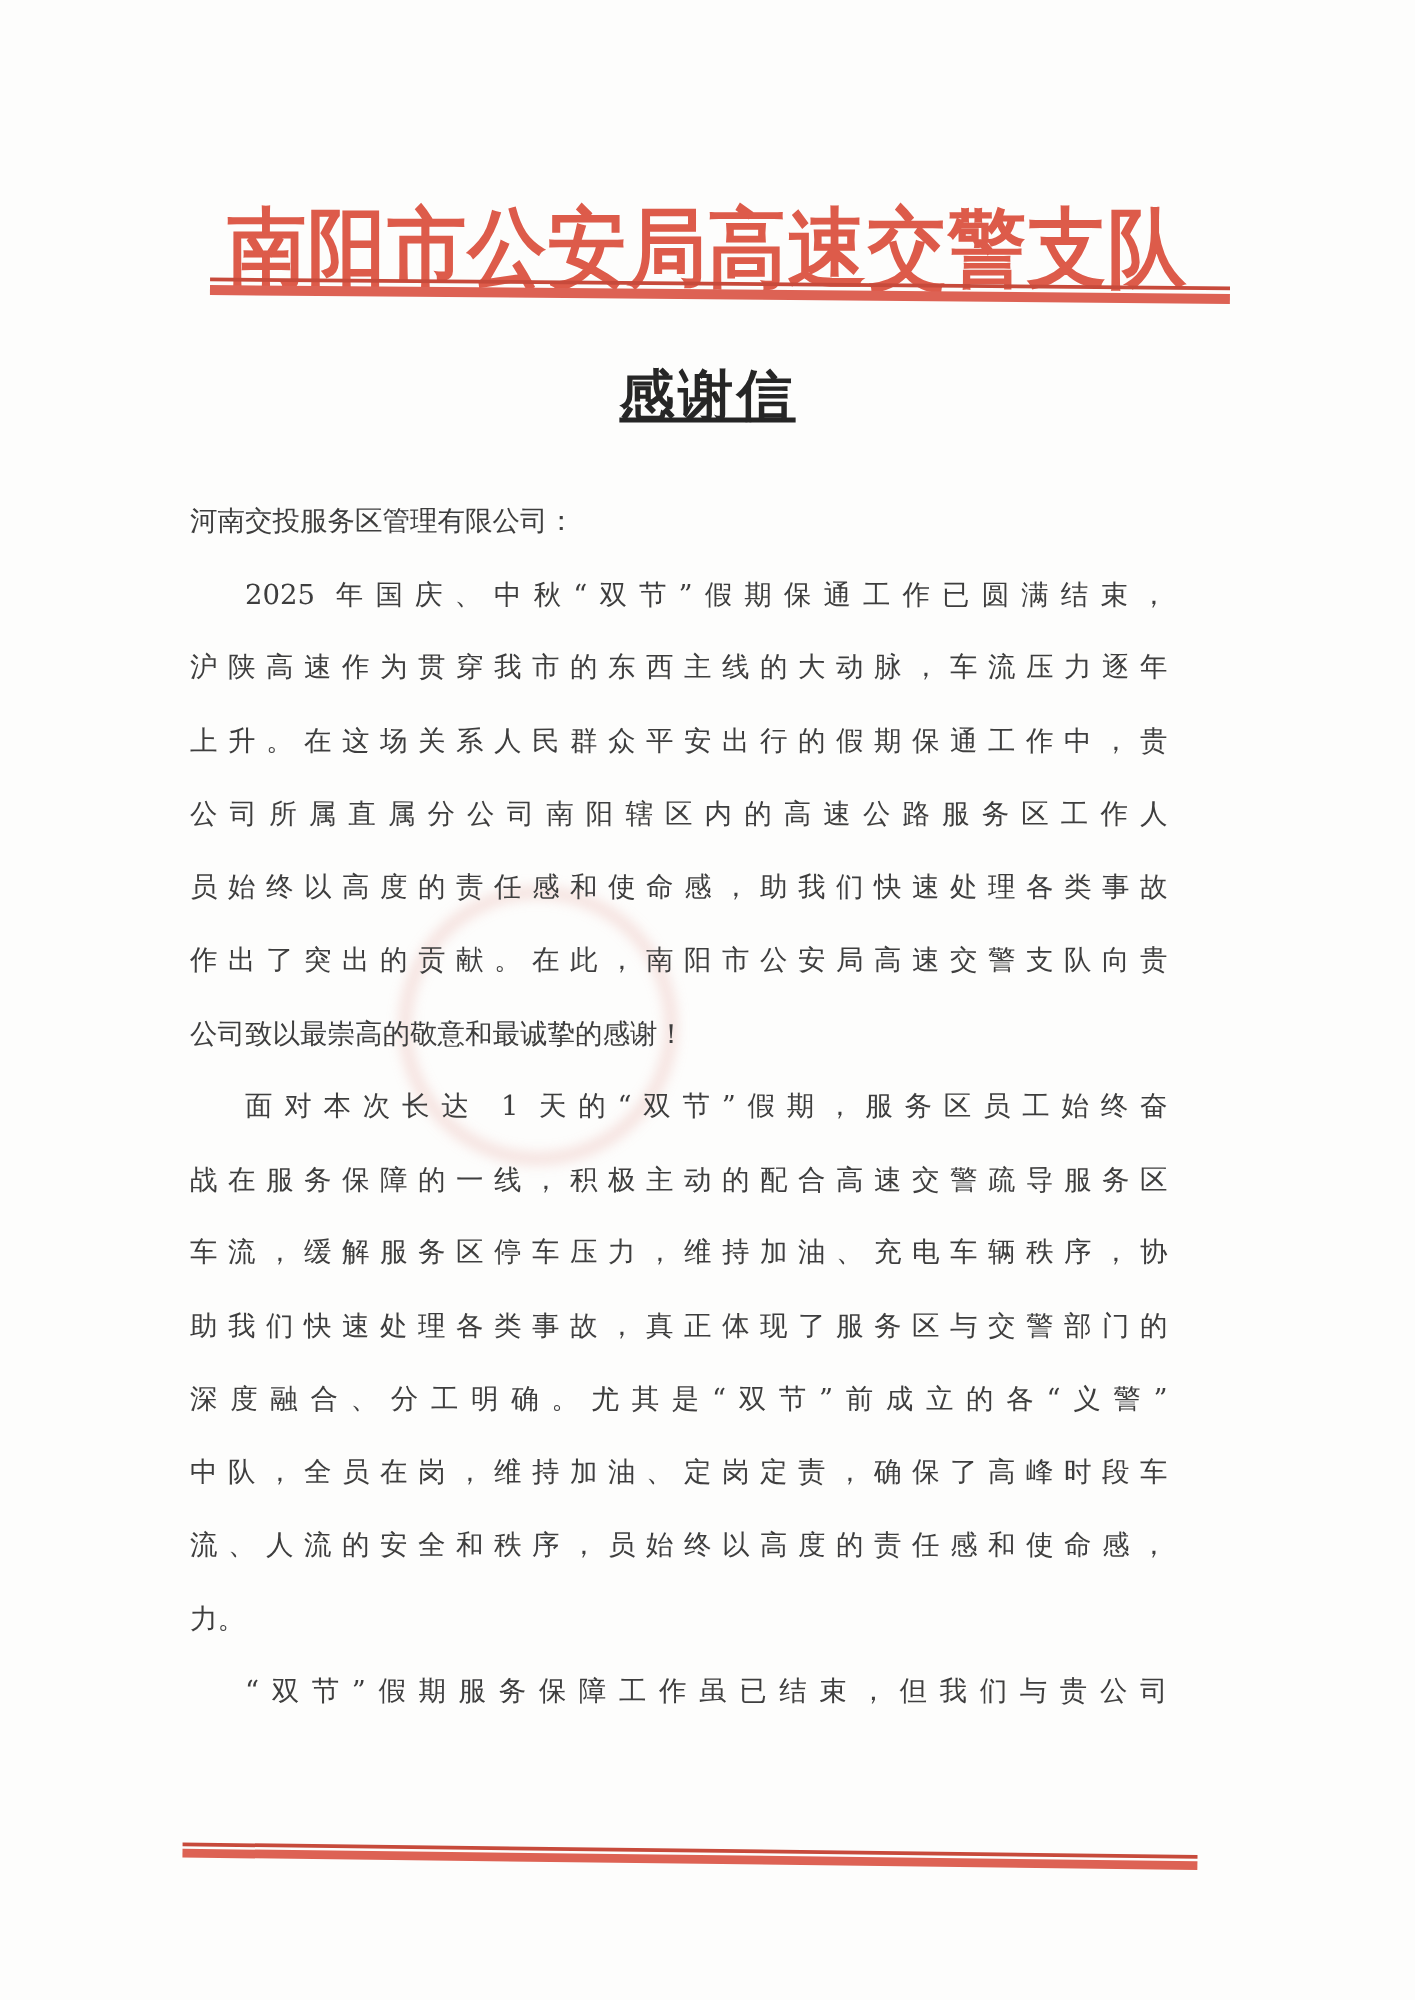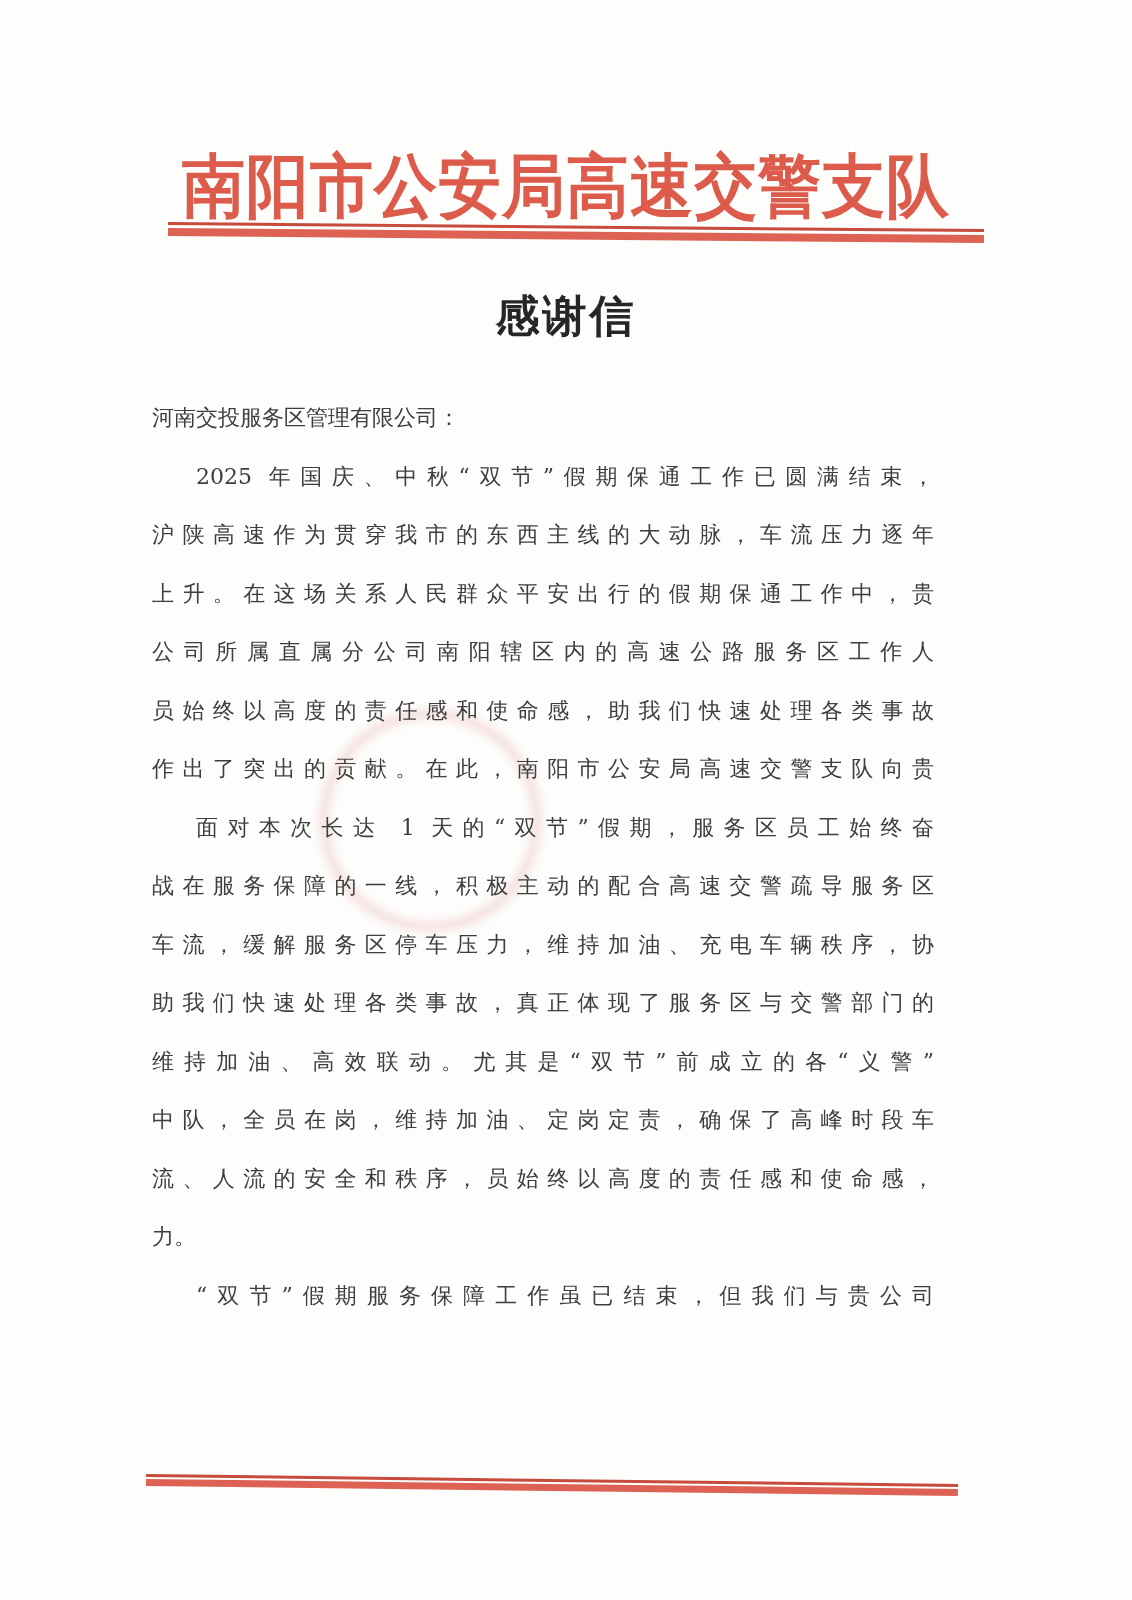--- a/index.html
+++ b/index.html
@@ -12,21 +12,21 @@
     width: 1132px;
     height: 1600px;
     background: #fdfdfc;
     overflow: hidden;
     font-family: "DejaVu Serif", "Liberation Serif", serif;
   }
 
   
   .letterhead {
     position: absolute;
-    top: 140px;
+    top: 152px;
     left: 0;
     width: 100%;
     margin: 0;
     text-align: center;
     font-size: 63px;
     font-weight: bold;
     color: var(--accent, #dd5b4a);
     letter-spacing: 1px;
     white-space: nowrap;
   }
@@ -59,20 +59,21 @@
     position: absolute;
     top: 287px;
     left: 0;
     width: 100%;
     margin: 0;
     text-align: center;
     font-size: 44px;
     font-weight: bold;
     color: #262626;
     letter-spacing: 3px;
+    text-decoration: underline;
   }
 
   
   .body-text {
     position: absolute;
     top: 389px;
     left: 152px;
     width: 782px;
     font-size: 22px;
     color: var(--body-color, #3e3e3e);
@@ -144,25 +145,26 @@
 
   <main class="body-text">
     <div class="line nofill">河南交投服务区管理有限公司：</div>
     <div id="lines">
         <div class="line indent">2025 年国庆、中秋“双节”假期保通工作已圆满结束，</div>
         <div class="line">沪陕高速作为贯穿我市的东西主线的大动脉，车流压力逐年</div>
         <div class="line">上升。在这场关系人民群众平安出行的假期保通工作中，贵</div>
         <div class="line">公司所属直属分公司南阳辖区内的高速公路服务区工作人</div>
         <div class="line">员始终以高度的责任感和使命感，助我们快速处理各类事故</div>
         <div class="line">作出了突出的贡献。在此，南阳市公安局高速交警支队向贵</div>
+        <div class="line nofill">公司致以最崇高的敬意和最诚挚的感谢！</div>
         <div class="line indent">面对本次长达 1 天的“双节”假期，服务区员工始终奋</div>
         <div class="line">战在服务保障的一线，积极主动的配合高速交警疏导服务区</div>
         <div class="line">车流，缓解服务区停车压力，维持加油、充电车辆秩序，协</div>
         <div class="line">助我们快速处理各类事故，真正体现了服务区与交警部门的</div>
-        <div class="line">维持加油、高效联动。尤其是“双节”前成立的各“义警”</div>
+        <div class="line">深度融合、分工明确。尤其是“双节”前成立的各“义警”</div>
         <div class="line">中队，全员在岗，维持加油、定岗定责，确保了高峰时段车</div>
         <div class="line">流、人流的安全和秩序，员始终以高度的责任感和使命感，</div>
         <div class="line nofill">力。</div>
         <div class="line indent">“双节”假期服务保障工作虽已结束，但我们与贵公司</div>
       </div>
   </main>
 
   <footer class="foot-rule">
     <div class="rule-thin"></div>
     <div class="rule-thick"></div>

